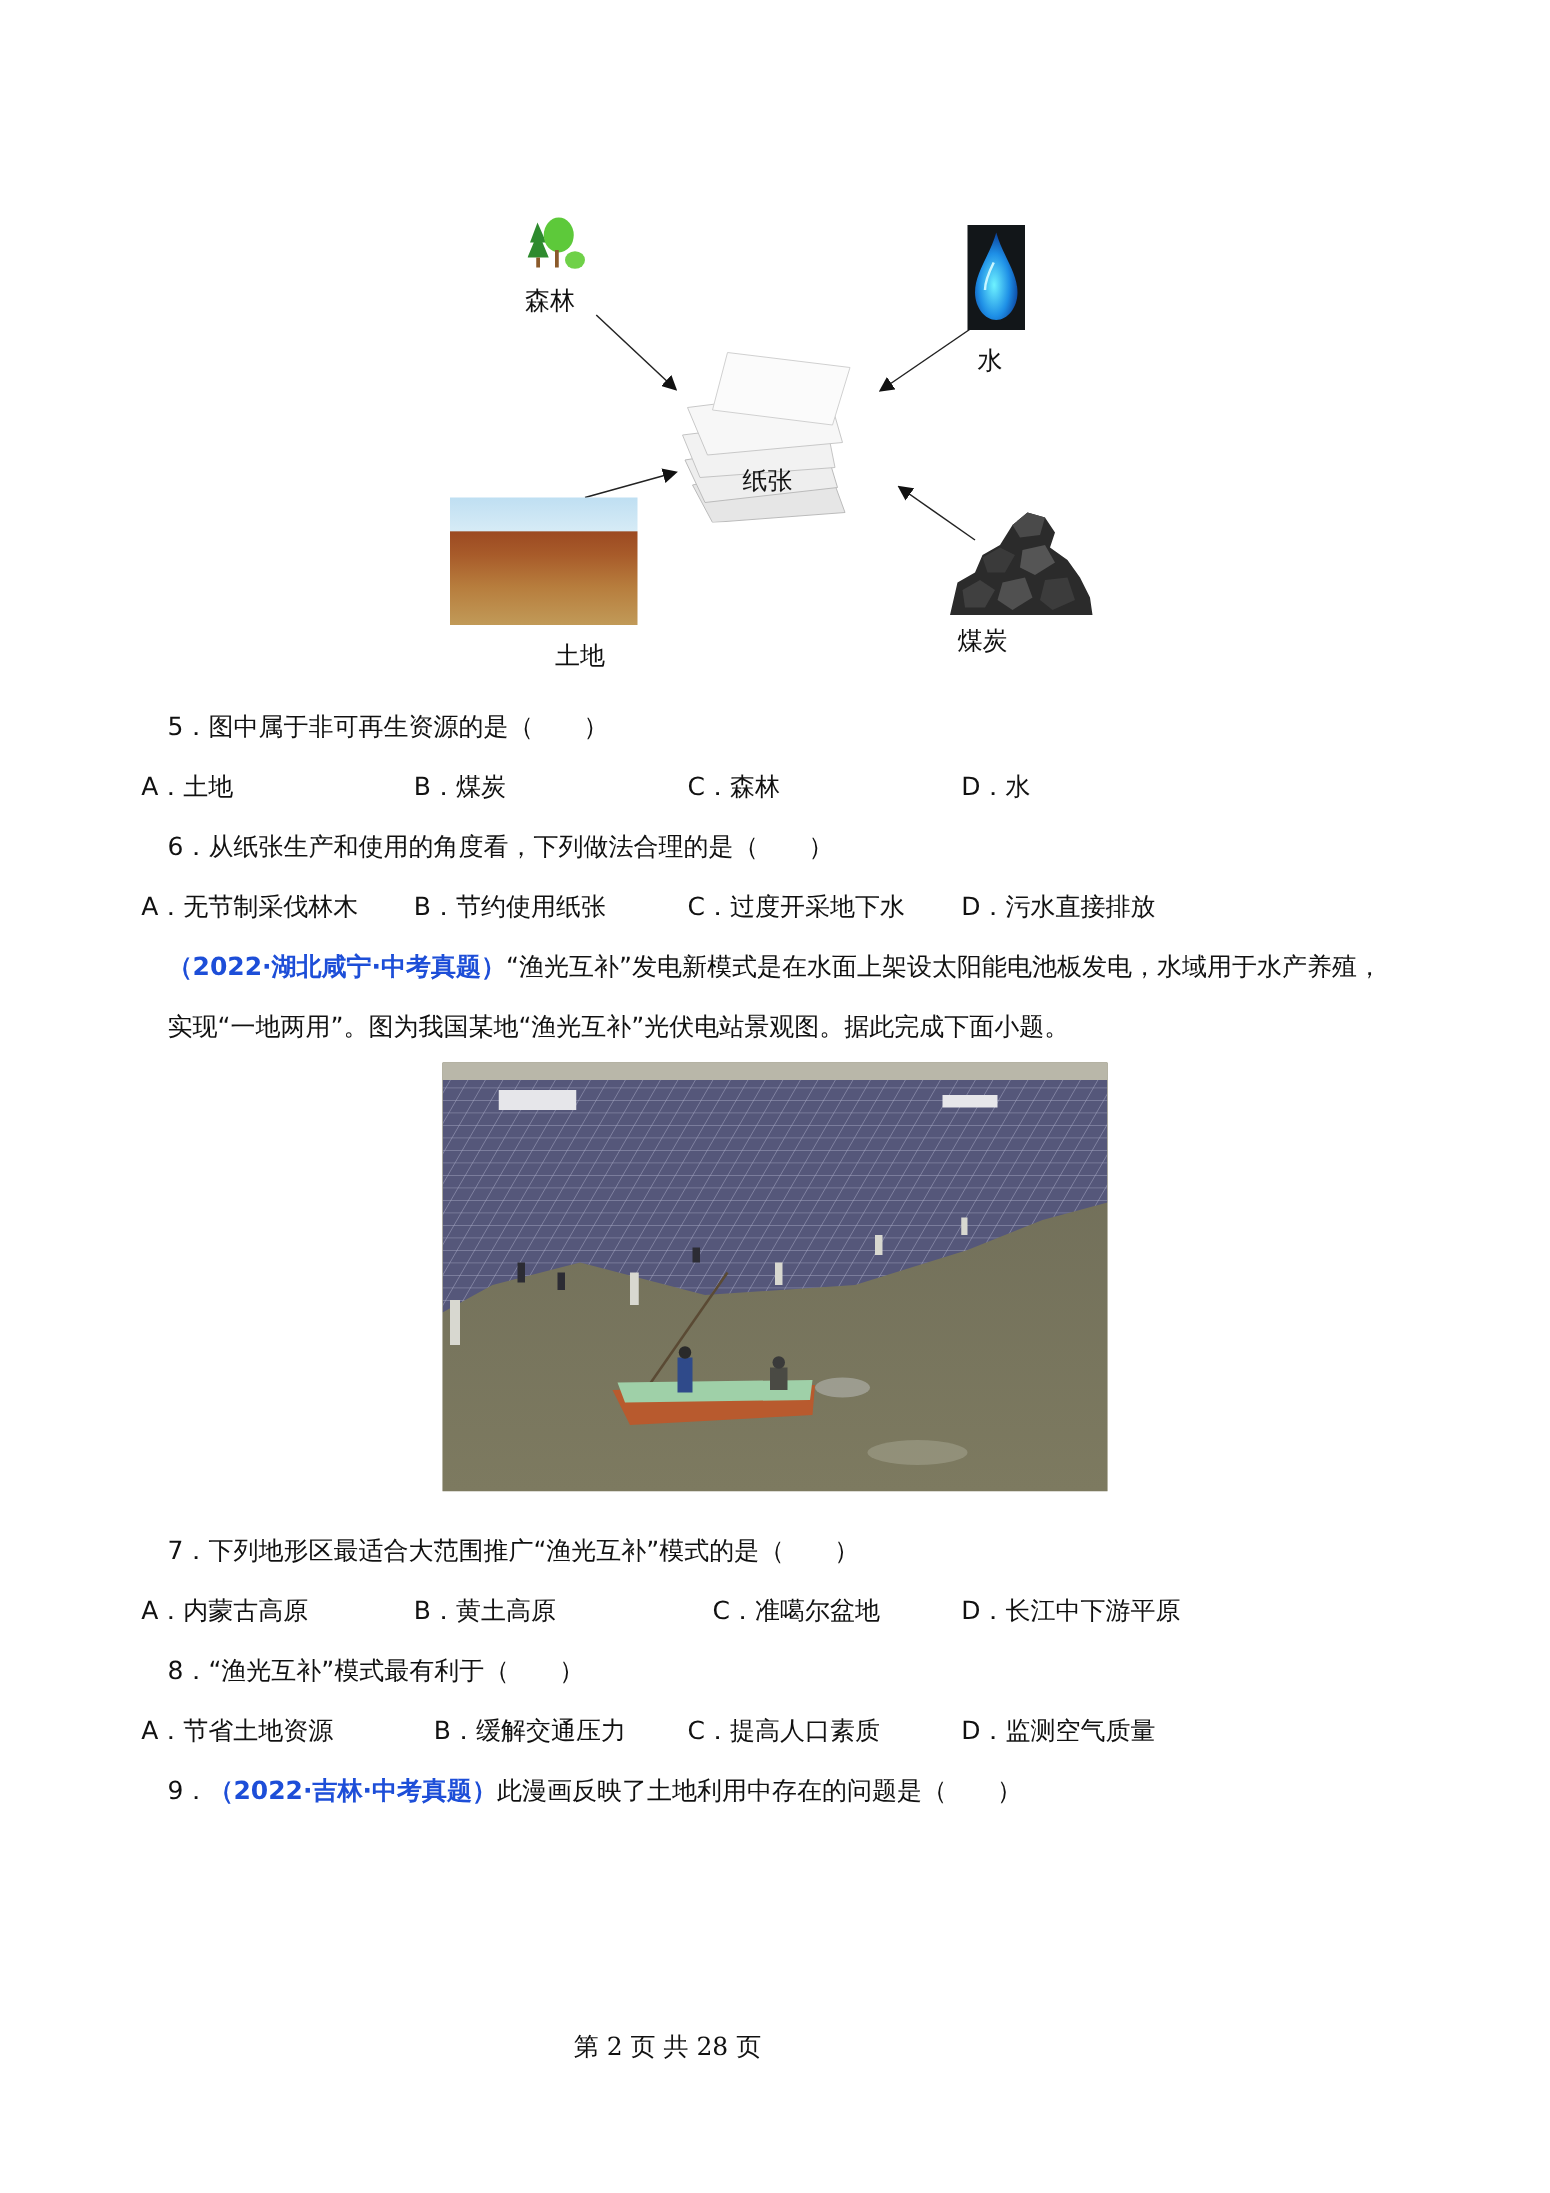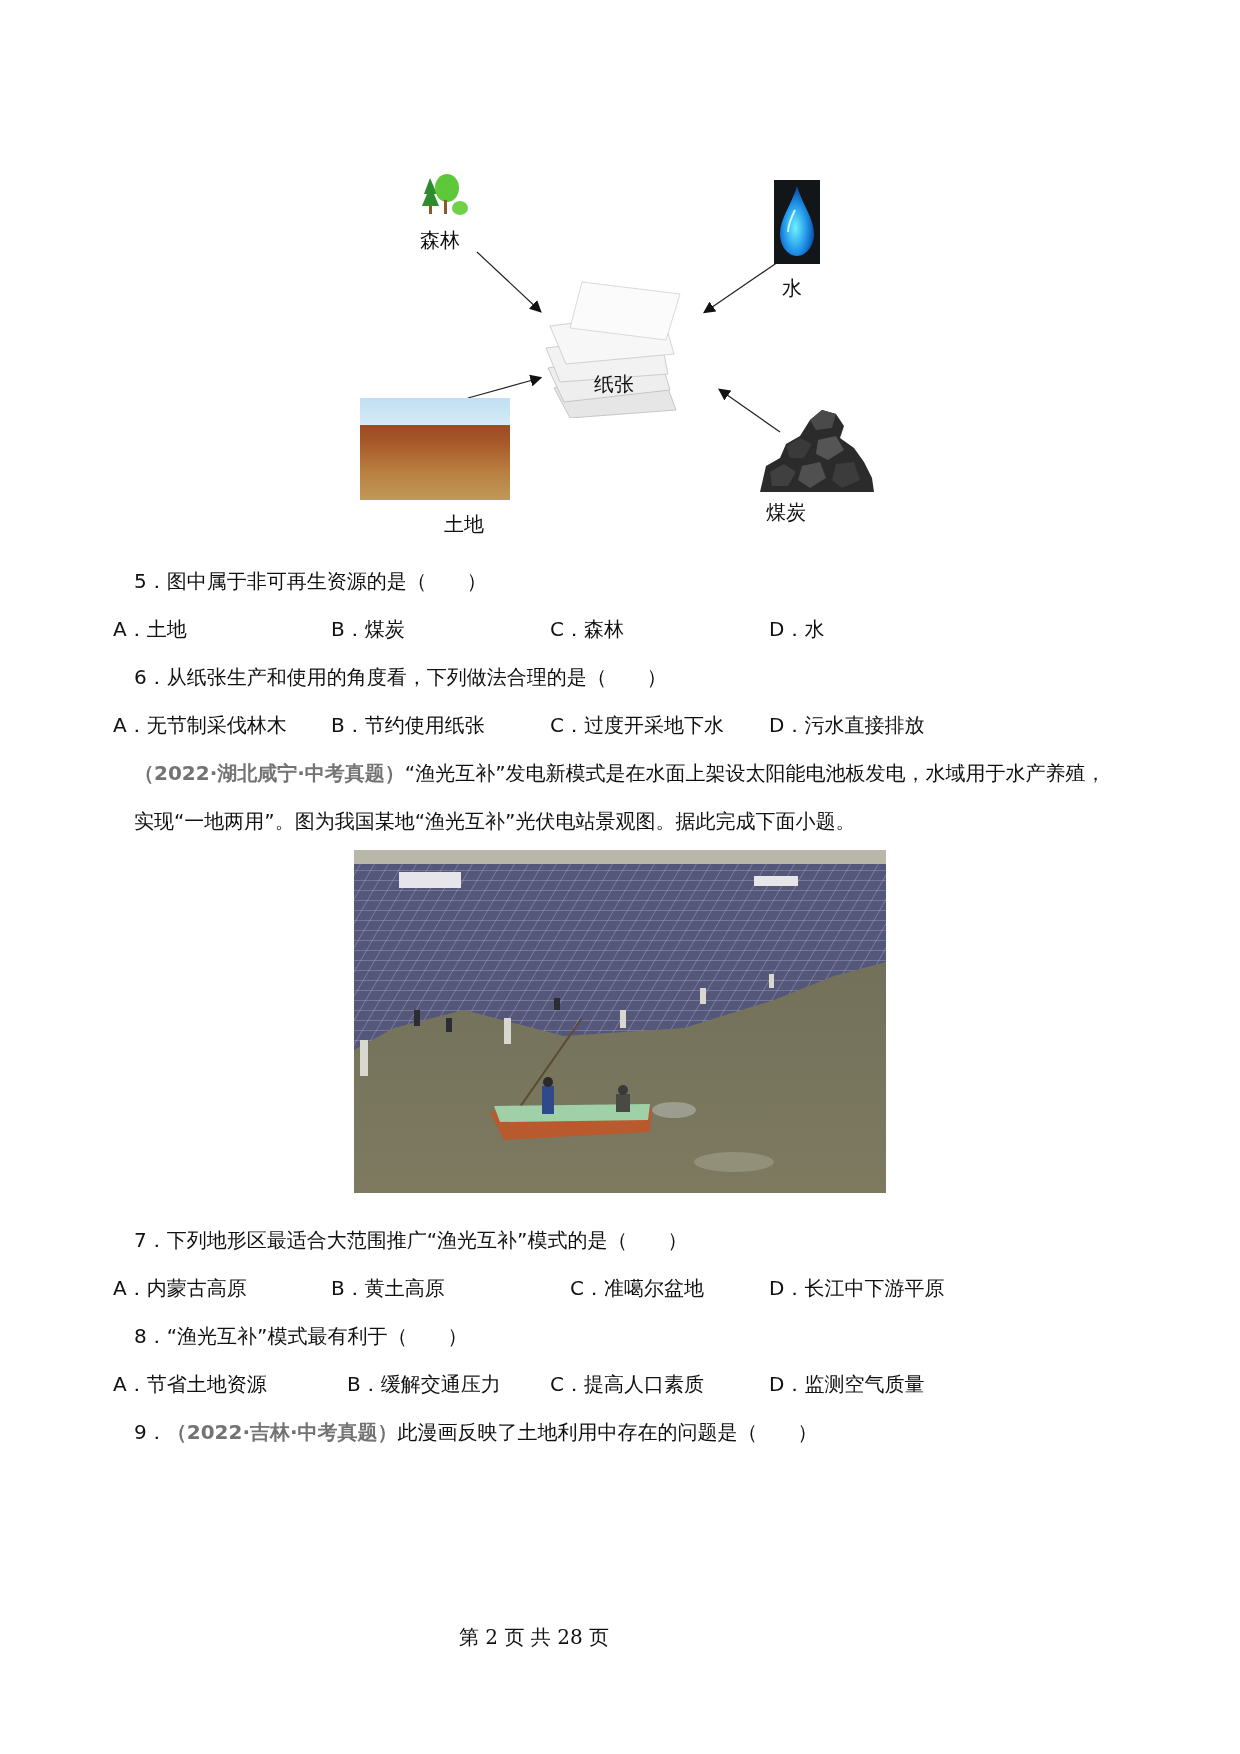--- a/index.html
+++ b/index.html
@@ -1,21 +1,21 @@
 <!DOCTYPE html>
 <html><head>
 <meta charset="utf-8">
 <style>
   html, body { margin: 0; padding: 0; background: #ffffff; }
   body { width: 1240px; height: 1754px; position: relative; overflow: hidden;
          font-family: "DejaVu Sans", "Liberation Sans", sans-serif; color: #111; }
   .abs { position: absolute; }
   .line { position: absolute; left: 113px; font-size: 20px; line-height: 28px; white-space: nowrap; margin-left: 21px; }
   .opt { position: absolute; font-size: 20px; line-height: 28px; white-space: nowrap; text-align: right; }
-  .src { color: #737373; font-weight: bold; }
+  .src { color: #1d4ed8; font-weight: bold; }
   .diag-label { position: absolute; font-size: 20px; line-height: 24px; }
   .footer { position: absolute; top: 1624px; left: 0; width: 1068px; text-align: center;
             font-family: "DejaVu Serif", "Liberation Serif", serif; font-size: 20px; }
 </style>
 </head>
 <body>
 
 <div class="abs" style="left:360px;top:160px;width:540px;height:380px;">
 
   <svg class="abs" style="left:0;top:0;" width="540" height="380" viewBox="0 0 540 380">

